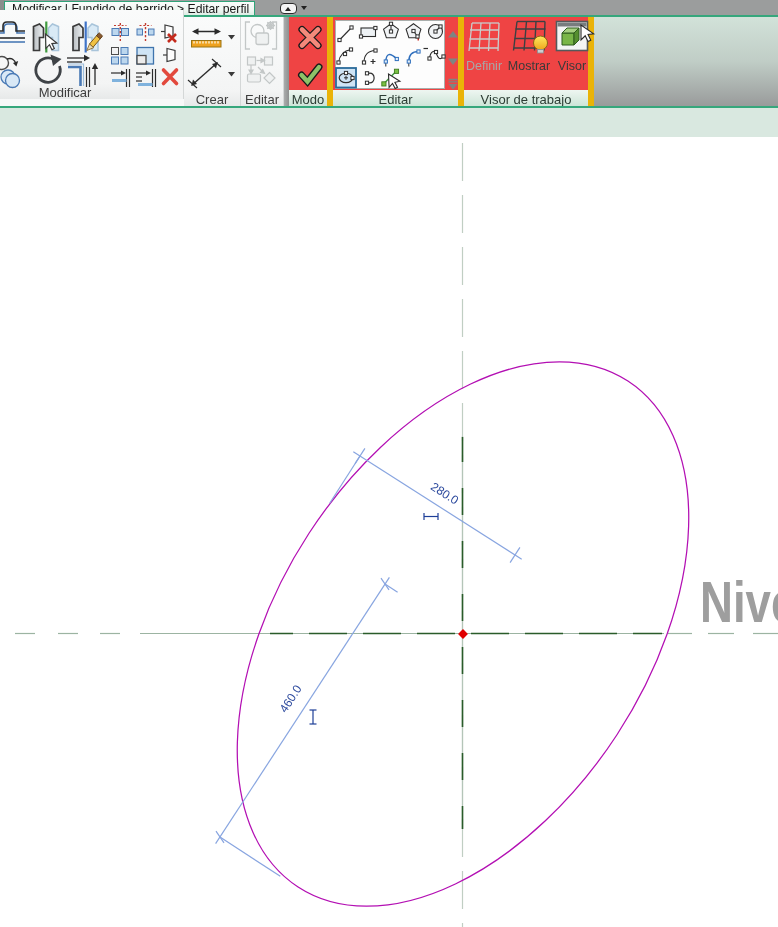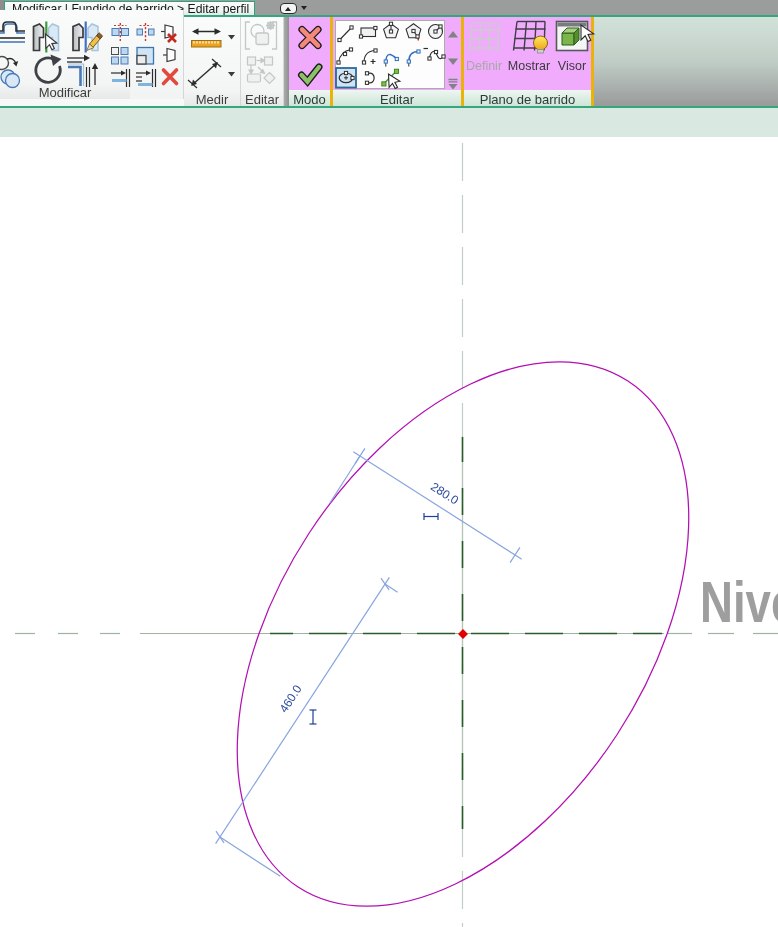--- a/index.html
+++ b/index.html
@@ -24,21 +24,21 @@
 
 .gline{left:0;width:778px;height:2px;background:#36a77c;}
 
 #ribbon{left:0;top:17px;width:778px;height:89px;background:#f7f8f8;}
 .panel{top:0;height:89px;box-sizing:border-box;}
 .plabel{position:absolute;left:0;bottom:0;width:100%;height:16px;
   font-size:13px;color:#3d3d3d;text-align:center;line-height:19px;}
 .gray .plabel{background:linear-gradient(#f4f5f5,#e7e9e9);}
 .ctx .plabel{background:linear-gradient(#eef6f1,#cde5d8);color:#2c3c34;}
 .gray{background:linear-gradient(#fafbfb,#f2f3f3);border-right:1px solid #d4d7d7;}
-.ctx{background:#f0abfc;border-right:3px solid #eab308;}
+.ctx{background:#ef4444;border-right:6px solid #eab308;}
 #p-mod{left:0;width:184px;}
 #p-med{left:184px;width:57px;}
 #p-cre{left:241px;width:43px;}
 #darkband{left:284px;top:0;width:5px;height:89px;
   background:linear-gradient(90deg,#aaacac,#8e9090);}
 #p-modo{left:289px;width:44px;}
 #p-dib{left:333px;width:131px;}
 #p-pla{left:464px;width:130px;}
 #p-empty{left:594px;width:184px;height:89px;
   background:linear-gradient(#d2e2d9,#c0cdc6 50%,#999b9b);}
@@ -53,34 +53,34 @@
 <div class="abs" id="tabnub"></div>
 <div class="abs" id="tab">Modificar | Fundido de barrido &gt; Editar perfil</div>
 <div class="abs" id="minbtn"></div>
 <div class="abs" id="mincaret"></div>
 <div class="abs gline" style="top:15px;"></div>
 <div class="abs" id="ribbon"></div>
 <div class="abs panel gray" id="p-mod" style="top:10px;">
     <div class="plabel" style="width:130px;">Modificar</div>
   </div>
 <div class="abs panel gray" id="p-med" style="top:17px;">
-    <div class="plabel">Medir</div>
+    <div class="plabel">Crear</div>
   </div>
 <div class="abs panel gray" id="p-cre" style="top:17px;">
     <div class="plabel">Editar</div>
   </div>
 <div class="abs" id="darkband" style="top:17px;"></div>
 <div class="abs panel ctx" id="p-modo" style="top:17px;">
     <div class="plabel">Modo</div>
   </div>
 <div class="abs panel ctx" id="p-dib" style="top:17px;">
     <div class="plabel">Editar</div>
   </div>
 <div class="abs panel ctx" id="p-pla" style="top:17px;">
-    <div class="plabel">Plano de barrido</div>
+    <div class="plabel">Visor de trabajo</div>
   </div>
 <div class="abs" id="p-empty" style="top:17px;"></div>
 <svg class="abs" style="left:0;top:17px" width="778" height="89">
 <defs>
 <linearGradient id="pg1" x1="0" y1="0" x2="1" y2="0">
   <stop offset="0" stop-color="#b9bec2"></stop>
         <stop offset="1" stop-color="#eef1f3"></stop>
 </linearGradient>
 <linearGradient id="bulb" x1="0" y1="0" x2="0" y2="1">
   <stop offset="0" stop-color="#ffe95e"></stop>

